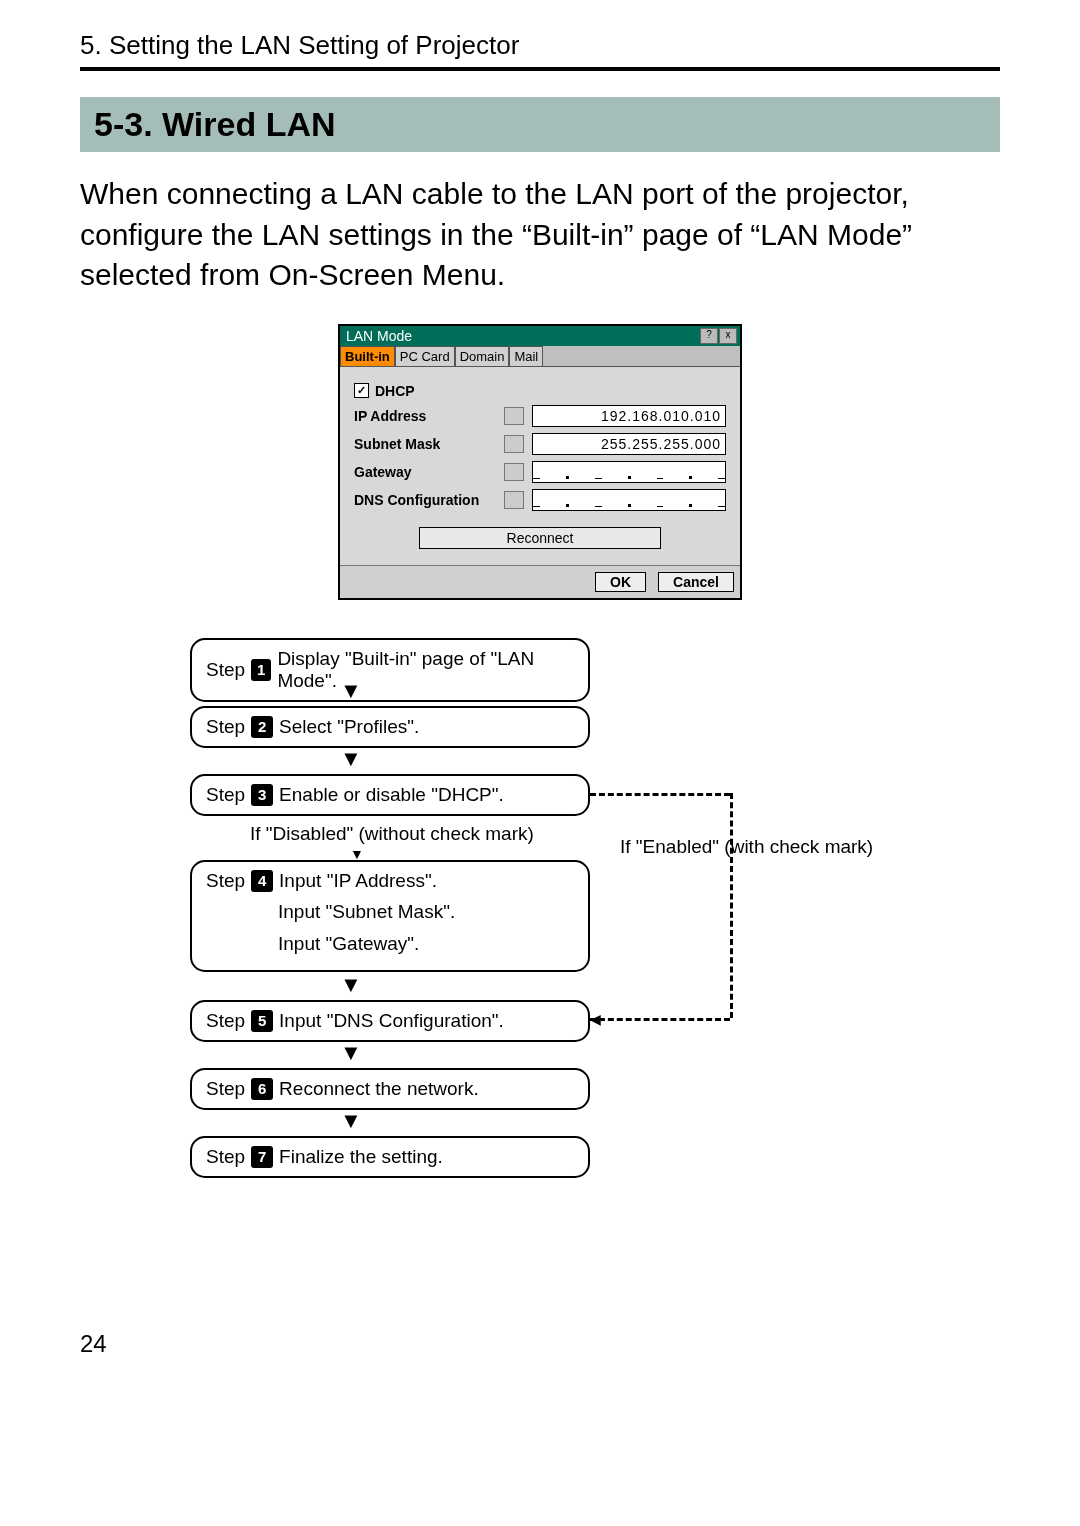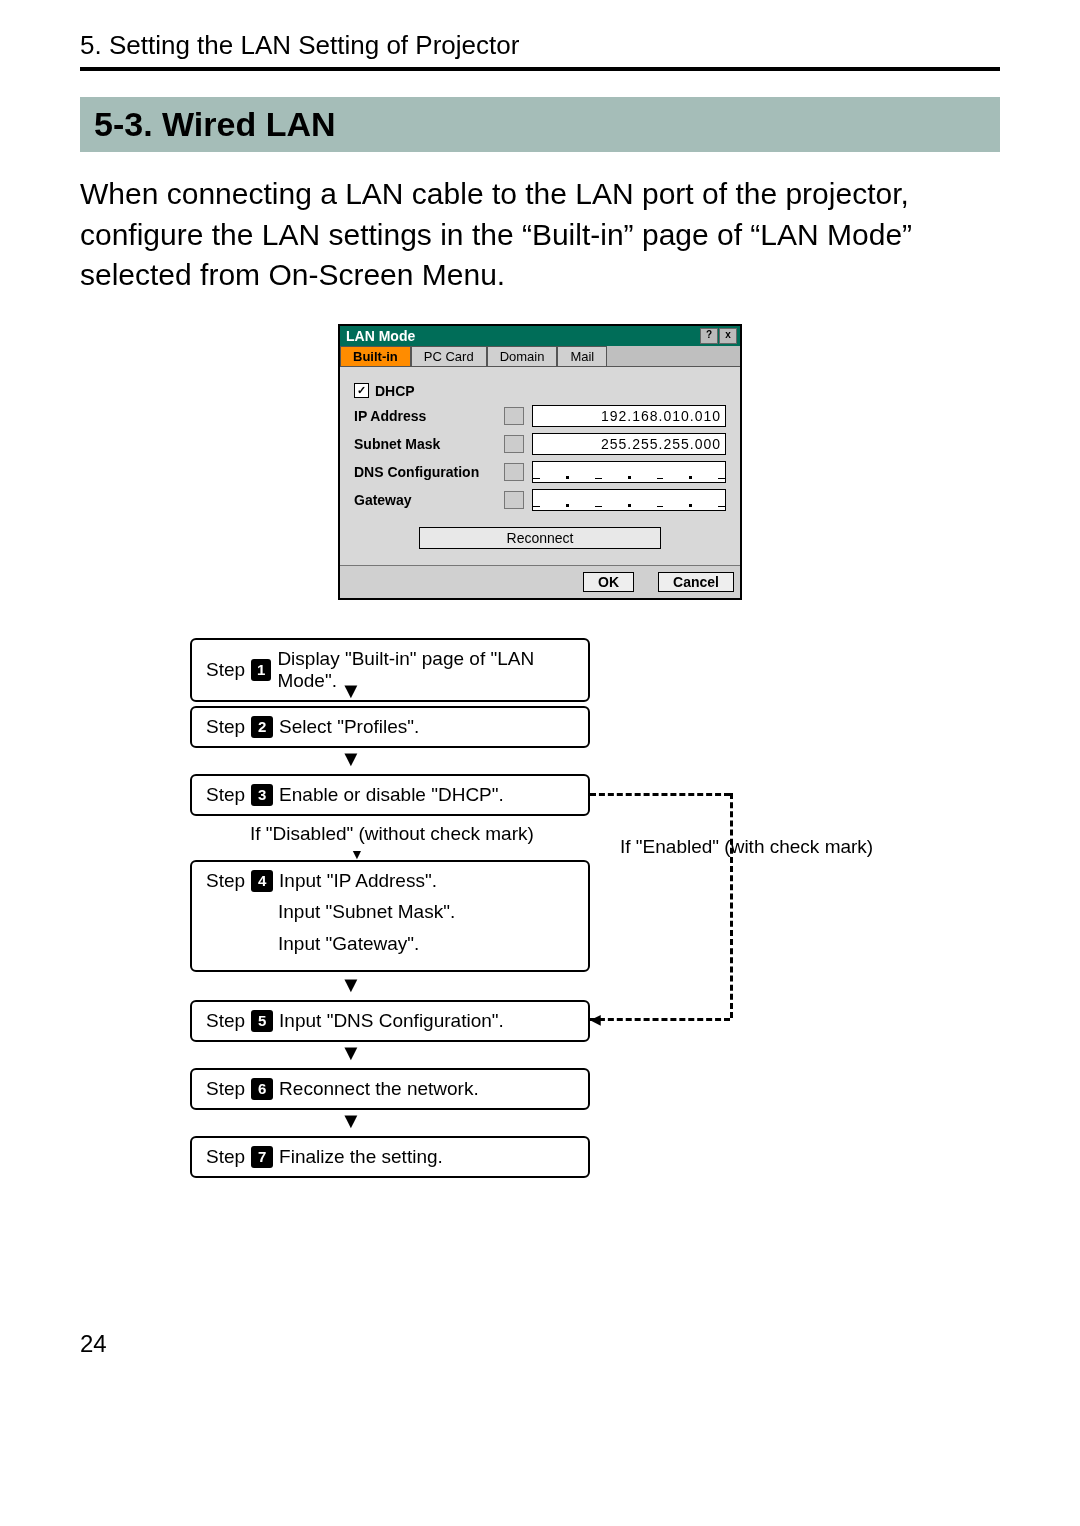--- a/index.html
+++ b/index.html
@@ -4,47 +4,47 @@
 <style>
   html,body{margin:0;padding:0;background:#fff;font-family:Arial,Helvetica,sans-serif;color:#000}
   .page{width:1080px;height:1396px;position:relative;box-sizing:border-box;padding:30px 80px 40px 80px}
   .chapter{font-size:26px;margin:0 0 6px 0}
   .hr{border:0;border-top:4px solid #000;margin:0 0 26px 0}
   .banner{background:#a5bdb8;padding:8px 14px;font-size:34px;font-weight:bold}
   .intro{font-size:30px;line-height:1.35;margin:22px 0 28px 0}
   
   .dlg-wrap{display:flex;justify-content:center;margin-bottom:38px}
   .dlg{width:400px;border:2px solid #000;background:#e0e0e0;font-size:14px}
-  .dlg-title{background:#006d58;color:#fff;font-weight:bold;padding:2px 36px 2px 6px;position:relative}
+  .dlg-title{background:#006d58;color:#fff;font-weight:normal;padding:2px 36px 2px 6px;position:relative}
   .winbtn{position:absolute;top:2px;width:16px;height:14px;background:#bbb;border:1px solid #666;font-size:10px;line-height:12px;text-align:center;color:#000}
   .winbtn.help{right:22px}
   .winbtn.close{right:3px}
   .tabs{display:flex;background:#bfbfbf;border-bottom:1px solid #555;font-size:13px}
-  .tab{padding:2px 12px;border:1px solid #555;border-bottom:none;background:#d0d0d0;margin-right:0}
+  .tab{padding:2px 4px;border:1px solid #555;border-bottom:none;background:#d0d0d0;margin-right:0}
   .tab.active{background:#ff8c00;color:#000;font-weight:bold}
   .dlg-body{background:#d8d8d8;padding:10px 14px 6px 14px}
   .row{display:flex;align-items:center;margin:6px 0;font-weight:bold;font-size:14px}
   .row .lab{width:150px}
   .profile-box{flex:1;height:18px;border:1px solid #000;background:#fff;display:flex;align-items:center;padding:0 4px;position:relative;font-weight:normal}
   .profile-arrow{position:absolute;right:0;top:0;bottom:0;width:18px;background:#206050;color:#fff;display:flex;align-items:center;justify-content:center;font-size:11px}
   .chk{width:13px;height:13px;border:1px solid #000;background:#fff;margin-right:6px;display:inline-flex;align-items:center;justify-content:center;font-size:11px}
   .ip-icon{width:18px;height:16px;border:1px solid #777;background:#ccc;margin-right:8px}
   .ip-box{flex:1;height:20px;border:1px solid #000;background:#fff;display:flex;align-items:center;justify-content:flex-end;padding:0 4px;font-weight:normal;letter-spacing:1px}
   .ip-dots{flex:1;height:20px;border:1px solid #000;background:#fff;display:flex;align-items:flex-end;justify-content:center;gap:26px;font-weight:normal}
   .dot{width:3px;height:3px;background:#000;margin-bottom:3px}
   .under{flex:1;border-bottom:1px solid #000;height:1px;margin-bottom:3px}
   .reconnect{width:240px;margin:16px auto 10px auto;border:1px solid #000;background:#e8e8e8;text-align:center;padding:2px 0;font-weight:normal;font-size:14px}
-  .dlg-foot{border-top:1px solid #777;background:#d0d0d0;padding:6px;display:flex;justify-content:flex-end;gap:24px}
+  .dlg-foot{border-top:1px solid #777;background:#d0d0d0;padding:6px;display:flex;justify-content:flex-end;gap:12px}
   .btn{border:1px solid #000;background:#eee;padding:1px 14px;font-weight:bold;font-size:14px}
   
   .flow-h{font-size:30px;font-weight:bold;margin:10px 0 22px 0;display:flex;align-items:center;gap:12px}
   .sq{width:24px;height:24px;background:#000}
   
   .flow-wrap{position:relative;width:760px;height:540px;margin-left:110px}
-  .step{position:absolute;border:2px solid #000;border-radius:6px;background:#fff;padding:8px 14px;font-size:19px;display:flex;align-items:center;gap:6px;box-sizing:border-box}
+  .step{position:absolute;border:2px solid #000;border-radius:15px;background:#fff;padding:8px 14px;font-size:19px;display:flex;align-items:center;gap:6px;box-sizing:border-box}
   .step.shade>.shade-bg{position:absolute;inset:0;background:#d5d5d5;z-index:-1;border-radius:12px}
   .num{display:inline-flex;width:22px;height:22px;background:#000;color:#fff;align-items:center;justify-content:center;font-weight:bold;border-radius:3px;font-size:15px}
   .arrow{position:absolute;left:150px;font-size:22px}
   
   .dashed{position:absolute;border-color:#000}
   .dashed.v{border-left:3px dashed #000;width:0}
   .dashed.h{border-top:3px dashed #000;height:0}
   .dh-lbl{position:absolute;font-size:19px}
   .sublines{position:absolute;font-size:19px;line-height:1.7}
   .page-num{position:absolute;bottom:38px;left:80px;font-size:24px}
@@ -86,34 +86,34 @@
           <span class="lab">IP Address</span>
           <span class="ip-icon"></span>
           <div class="ip-box">192.168.010.010</div>
         </div>
         <div class="row">
           <span class="lab">Subnet Mask</span>
           <span class="ip-icon"></span>
           <div class="ip-box">255.255.255.000</div>
         </div>
         <div class="row">
-          <span class="lab">DNS Configuration</span>
+          <span class="lab">Gateway</span>
           <span class="ip-icon"></span>
           <div class="ip-dots">
             <span class="under"></span>
               <span class="dot"></span>
               <span class="under"></span>
               <span class="dot"></span>
               <span class="under"></span>
               <span class="dot"></span>
               <span class="under"></span>
           </div>
         </div>
         <div class="row">
-          <span class="lab">Gateway</span>
+          <span class="lab">DNS Configuration</span>
           <span class="ip-icon"></span>
           <div class="ip-dots">
             <span class="under"></span>
               <span class="dot"></span>
               <span class="under"></span>
               <span class="dot"></span>
               <span class="under"></span>
               <span class="dot"></span>
               <span class="under"></span>
           </div>

